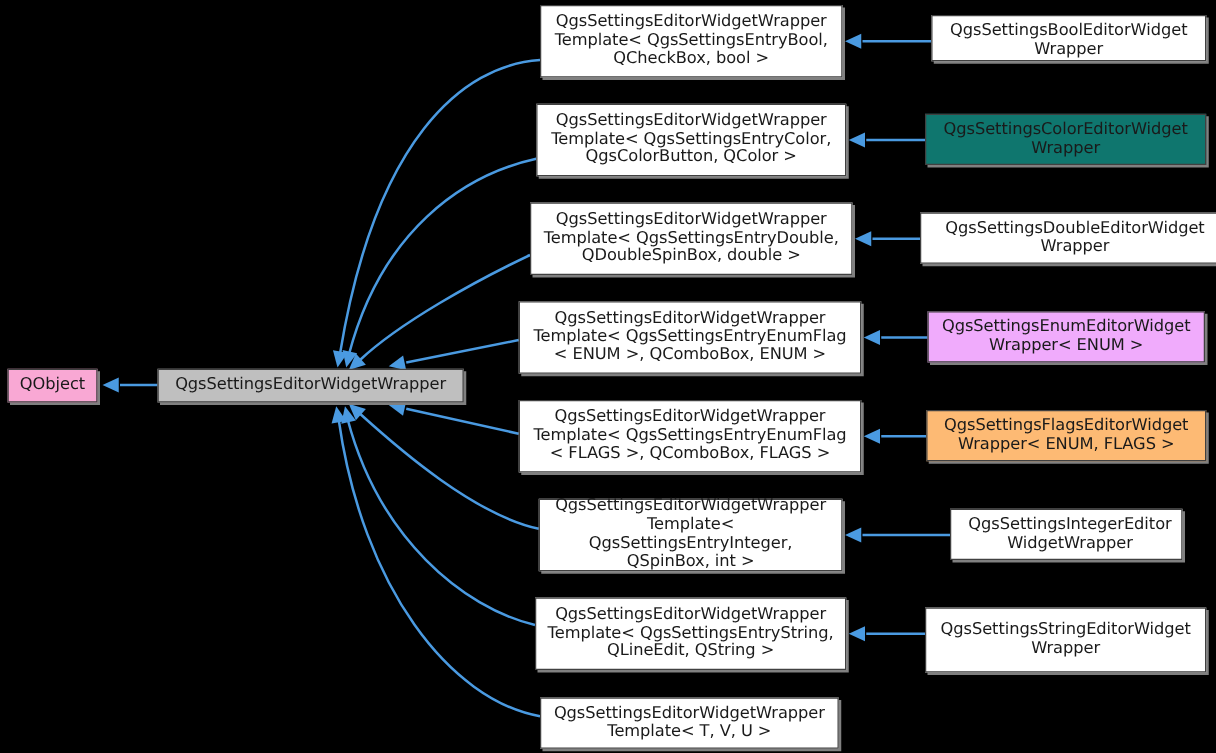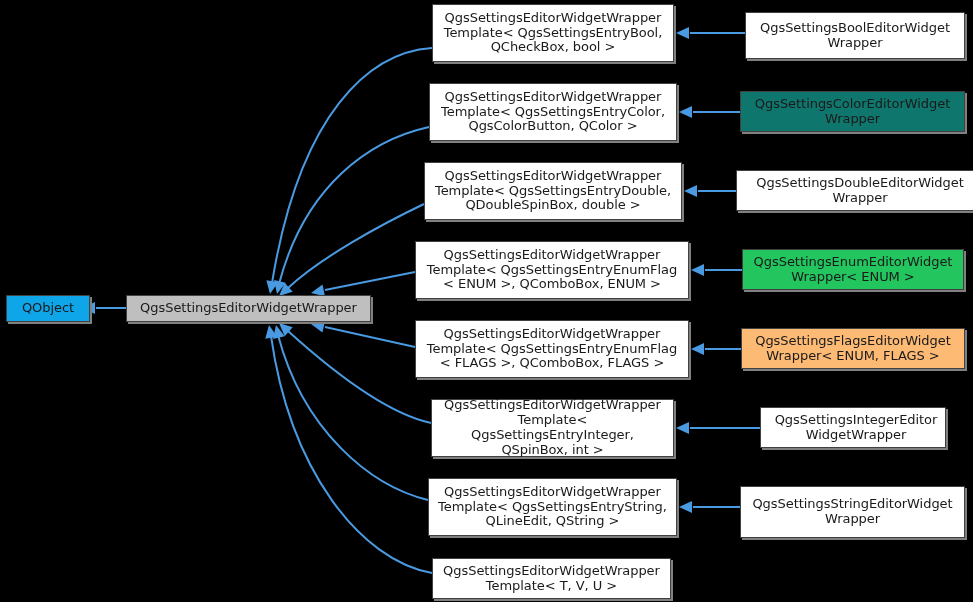--- a/index.html
+++ b/index.html
@@ -115,21 +115,21 @@
         <path d="M 760 428 L 690 428" fill="none" stroke="#4a9ae1" stroke-width="2"></path>
         <polygon points="0,0 -13,-6 -13,6" fill="#4a9ae1" transform="translate(676,428) rotate(180)"></polygon>
       </g>
       <g>
         <path d="M 740 507 L 693 507" fill="none" stroke="#4a9ae1" stroke-width="2"></path>
         <polygon points="0,0 -13,-6 -13,6" fill="#4a9ae1" transform="translate(679,507) rotate(180)"></polygon>
       </g>
     </svg>
 
   <div id="nodes-layer">
-      <div class="uml-node" style="left: 6px; top: 295px; width: 84px; height: 27px; background: #0ea5e9; border-color: rgb(64, 64, 64); box-shadow: rgb(128, 128, 128) 2px 2px 0px 0px; color: rgb(26, 26, 26);"><span class="node-label">QObject</span></div>
+      <div class="uml-node" style="left: 6px; top: 295px; width: 72px; height: 27px; background: #f9a8d4; border-color: rgb(64, 64, 64); box-shadow: rgb(128, 128, 128) 2px 2px 0px 0px; color: rgb(26, 26, 26);"><span class="node-label">QObject</span></div>
       <div class="uml-node root-node" style="left: 126px; top: 295px; width: 245px; height: 27px; background: rgb(191, 191, 191); border-color: rgb(64, 64, 64); box-shadow: rgb(128, 128, 128) 2px 2px 0px 0px; color: rgb(26, 26, 26);"><span class="node-label">QgsSettingsEditorWidgetWrapper</span></div>
       <div class="uml-node" style="left: 432px; top: 4px; width: 242px; height: 58px; background: rgb(255, 255, 255); border-color: rgb(64, 64, 64); box-shadow: rgb(128, 128, 128) 2px 2px 0px 0px; color: rgb(26, 26, 26);"><span class="node-label">QgsSettingsEditorWidgetWrapper
 Template&lt; QgsSettingsEntryBool,
 QCheckBox, bool &gt;</span></div>
       <div class="uml-node" style="left: 429px; top: 83px; width: 248px; height: 58px; background: rgb(255, 255, 255); border-color: rgb(64, 64, 64); box-shadow: rgb(128, 128, 128) 2px 2px 0px 0px; color: rgb(26, 26, 26);"><span class="node-label">QgsSettingsEditorWidgetWrapper
 Template&lt; QgsSettingsEntryColor,
 QgsColorButton, QColor &gt;</span></div>
       <div class="uml-node" style="left: 424px; top: 162px; width: 258px; height: 58px; background: rgb(255, 255, 255); border-color: rgb(64, 64, 64); box-shadow: rgb(128, 128, 128) 2px 2px 0px 0px; color: rgb(26, 26, 26);"><span class="node-label">QgsSettingsEditorWidgetWrapper
 Template&lt; QgsSettingsEntryDouble,
 QDoubleSpinBox, double &gt;</span></div>
@@ -140,27 +140,27 @@
 Template&lt; QgsSettingsEntryEnumFlag
 &lt; FLAGS &gt;, QComboBox, FLAGS &gt;</span></div>
       <div class="uml-node" style="left: 431px; top: 399px; width: 243px; height: 58px; background: rgb(255, 255, 255); border-color: rgb(64, 64, 64); box-shadow: rgb(128, 128, 128) 2px 2px 0px 0px; color: rgb(26, 26, 26);"><span class="node-label">QgsSettingsEditorWidgetWrapper
 Template&lt; QgsSettingsEntryInteger,
 QSpinBox, int &gt;</span></div>
       <div class="uml-node" style="left: 428px; top: 478px; width: 249px; height: 58px; background: rgb(255, 255, 255); border-color: rgb(64, 64, 64); box-shadow: rgb(128, 128, 128) 2px 2px 0px 0px; color: rgb(26, 26, 26);"><span class="node-label">QgsSettingsEditorWidgetWrapper
 Template&lt; QgsSettingsEntryString,
 QLineEdit, QString &gt;</span></div>
       <div class="uml-node" style="left: 432px; top: 558px; width: 239px; height: 41px; background: rgb(255, 255, 255); border-color: rgb(64, 64, 64); box-shadow: rgb(128, 128, 128) 2px 2px 0px 0px; color: rgb(26, 26, 26);"><span class="node-label">QgsSettingsEditorWidgetWrapper
 Template&lt; T, V, U &gt;</span></div>
-      <div class="uml-node" style="left: 745px; top: 12px; width: 220px; height: 47px; background: rgb(255, 255, 255); border-color: rgb(64, 64, 64); box-shadow: rgb(128, 128, 128) 2px 2px 0px 0px; color: rgb(26, 26, 26);"><span class="node-label">QgsSettingsBoolEditorWidget
+      <div class="uml-node" style="left: 745px; top: 12px; width: 220px; height: 37px; background: rgb(255, 255, 255); border-color: rgb(64, 64, 64); box-shadow: rgb(128, 128, 128) 2px 2px 0px 0px; color: rgb(26, 26, 26); align-items: flex-end;"><span class="node-label">QgsSettingsBoolEditorWidget
 Wrapper</span></div>
       <div class="uml-node" style="left: 740px; top: 91px; width: 225px; height: 41px; background: #0f766e; border-color: rgb(64, 64, 64); box-shadow: rgb(128, 128, 128) 2px 2px 0px 0px; color: rgb(26, 26, 26);"><span class="node-label">QgsSettingsColorEditorWidget
 Wrapper</span></div>
       <div class="uml-node" style="left: 736px; top: 170px; width: 248px; height: 41px; background: rgb(255, 255, 255); border-color: rgb(64, 64, 64); box-shadow: rgb(128, 128, 128) 2px 2px 0px 0px; color: rgb(26, 26, 26);"><span class="node-label">QgsSettingsDoubleEditorWidget
 Wrapper</span></div>
-      <div class="uml-node" style="left: 742px; top: 249px; width: 222px; height: 41px; background: #22c55e; border-color: rgb(64, 64, 64); box-shadow: rgb(128, 128, 128) 2px 2px 0px 0px; color: rgb(26, 26, 26);"><span class="node-label">QgsSettingsEnumEditorWidget
+      <div class="uml-node" style="left: 742px; top: 249px; width: 222px; height: 41px; background: #f0abfc; border-color: rgb(64, 64, 64); box-shadow: rgb(128, 128, 128) 2px 2px 0px 0px; color: rgb(26, 26, 26);"><span class="node-label">QgsSettingsEnumEditorWidget
 Wrapper&lt; ENUM &gt;</span></div>
       <div class="uml-node" style="left: 741px; top: 328px; width: 224px; height: 41px; background: #fdba74; border-color: rgb(64, 64, 64); box-shadow: rgb(128, 128, 128) 2px 2px 0px 0px; color: rgb(26, 26, 26);"><span class="node-label">QgsSettingsFlagsEditorWidget
 Wrapper&lt; ENUM, FLAGS &gt;</span></div>
       <div class="uml-node" style="left: 760px; top: 407px; width: 186px; height: 41px; background: rgb(255, 255, 255); border-color: rgb(64, 64, 64); box-shadow: rgb(128, 128, 128) 2px 2px 0px 0px; color: rgb(26, 26, 26); padding-left: 10px;"><span class="node-label">QgsSettingsIntegerEditor
 WidgetWrapper</span></div>
       <div class="uml-node" style="left: 740px; top: 486px; width: 225px; height: 52px; background: rgb(255, 255, 255); border-color: rgb(64, 64, 64); box-shadow: rgb(128, 128, 128) 2px 2px 0px 0px; color: rgb(26, 26, 26);"><span class="node-label">QgsSettingsStringEditorWidget
 Wrapper</span></div>
     </div>
 
 </div>

